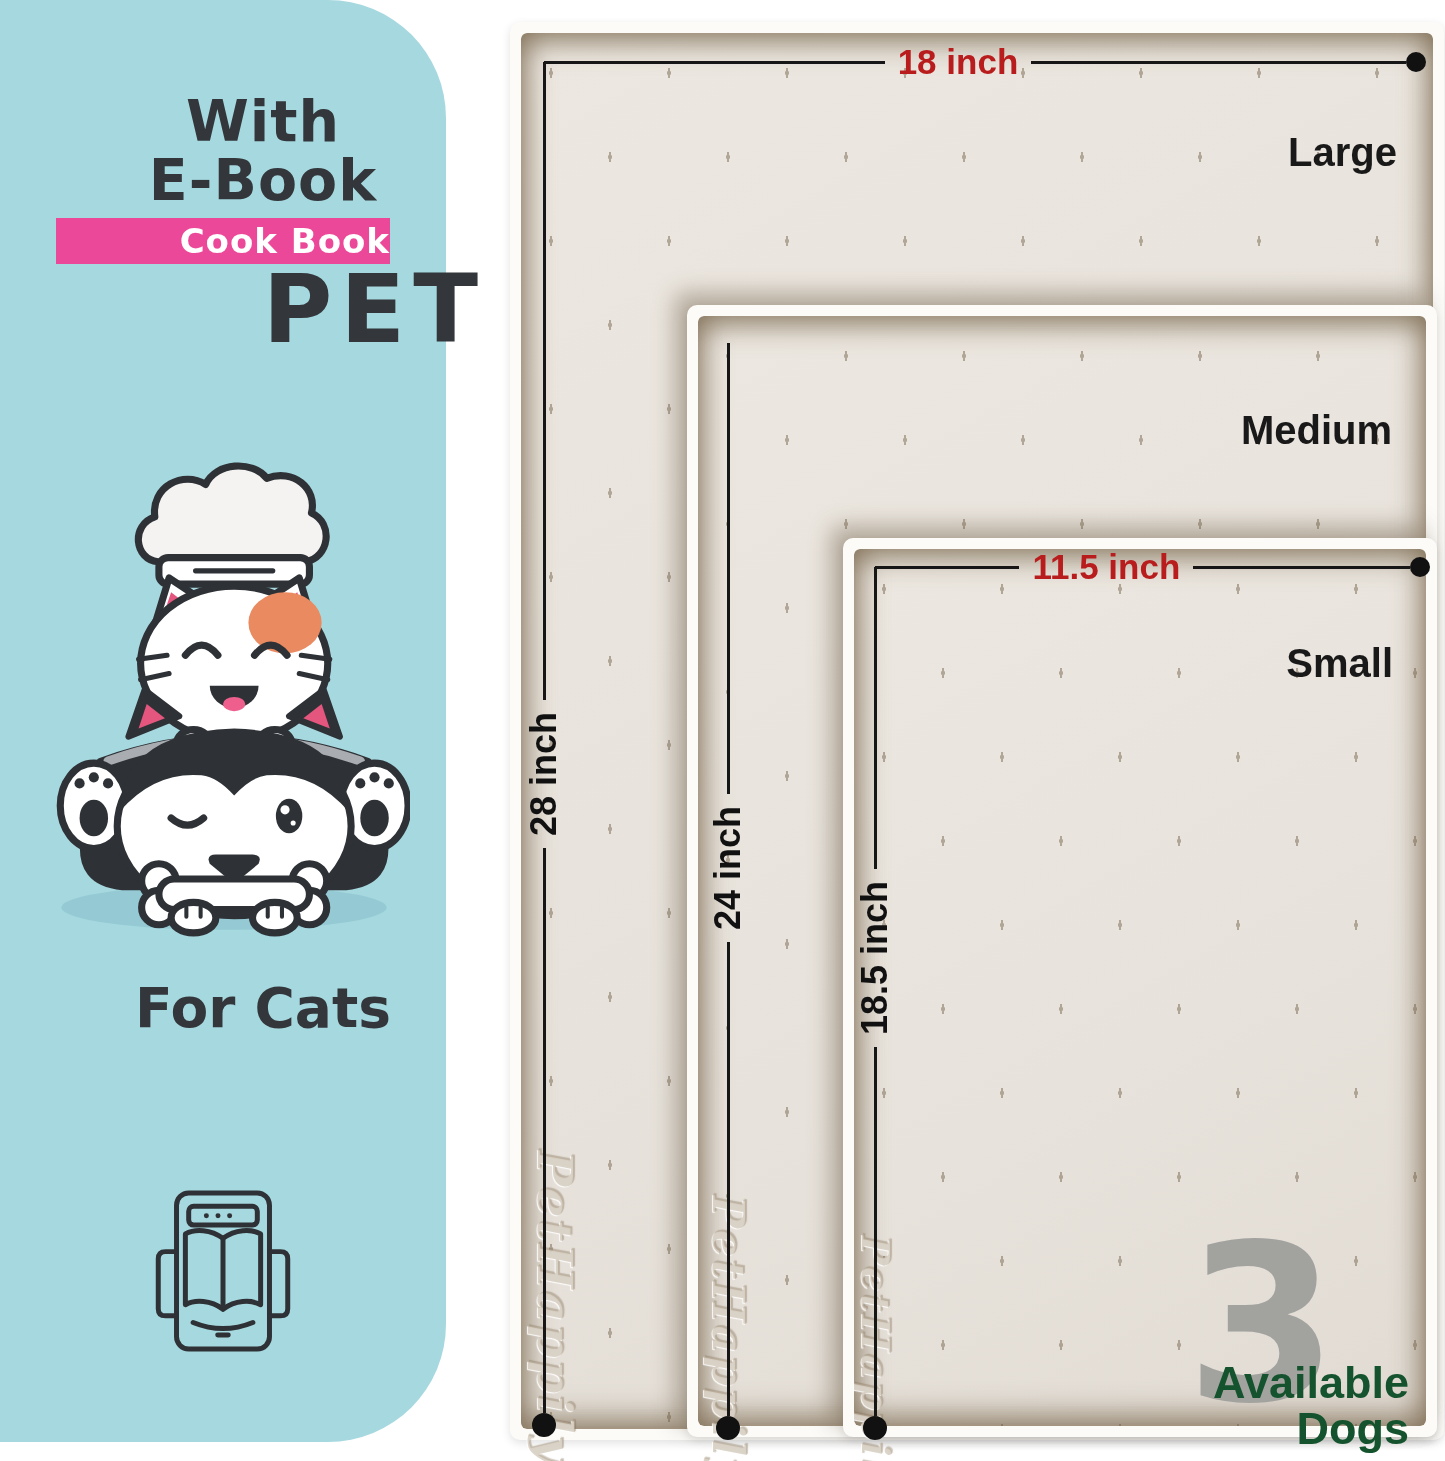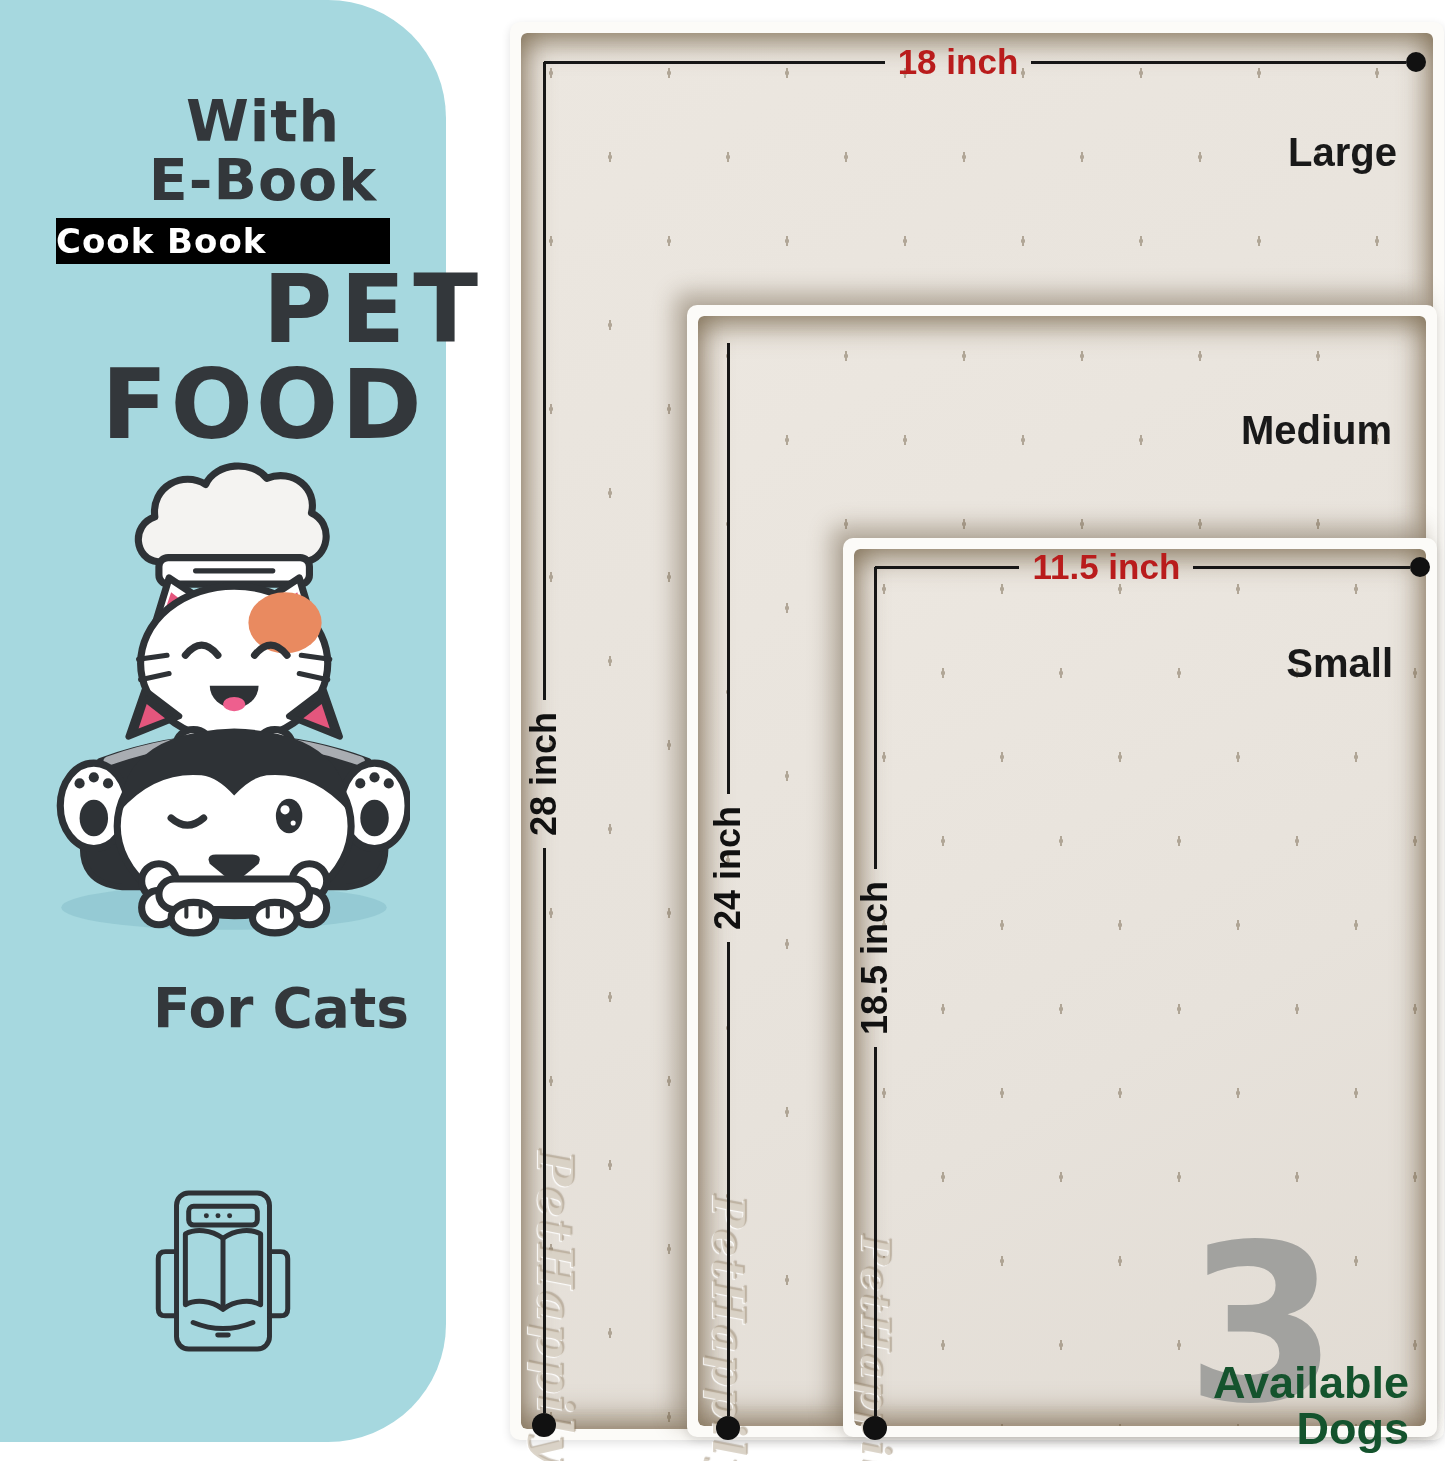--- a/index.html
+++ b/index.html
@@ -5,26 +5,26 @@
   html,body{margin:0;padding:0;background:#ffffff;}
   .canvas{position:relative;width:1445px;height:1461px;background:#ffffff;overflow:hidden;
           font-family:"DejaVu Sans",sans-serif;}
 
   
   .panel{position:absolute;left:0;top:0;width:446px;height:1442px;
          background:#a6d8df;border-radius:0 118px 118px 0;}
   .panel-text{position:absolute;left:0;width:446px;text-align:center;color:#33373b;
               font-weight:700;padding-left:40px;}
   .heading{top:92px;font-size:57px;line-height:1.04;letter-spacing:1px;}
-  .badge{position:absolute;left:56px;top:218px;width:334px;height:46px;background:#000000;
-         color:#ffffff;font-size:34px;line-height:47px;text-align:left;font-weight:700;
+  .badge{position:absolute;left:56px;top:218px;width:334px;height:46px;background:#ec4899;
+         color:#ffffff;font-size:34px;line-height:47px;text-align:right;font-weight:700;
          letter-spacing:1px;}
   .title1{top:262px;font-size:95px;letter-spacing:8px;line-height:1;text-align:right;}
   .title2{top:356px;font-size:97px;letter-spacing:3px;line-height:1;}
-  .subtitle{top:980px;font-size:55px;line-height:1.05;margin-left:18px;}
+  .subtitle{top:980px;font-size:55px;line-height:1.05;}
 
   
   .mat{position:absolute;background:#fcfbf8;border-radius:10px;}
   .mat--base{box-shadow:0 3px 10px rgba(0,0,0,0.12);}
   .mat--nested{box-shadow:-12px -12px 22px rgba(96,78,52,0.40),0 4px 10px rgba(0,0,0,0.10);}
   .mat-surface{position:absolute;inset:11px;border-radius:6px;
     background-color:#e9e4dd;
     background-image:
       radial-gradient(2.2px 8px at 30px 40px, rgba(120,104,80,0.50) 70%, rgba(120,104,80,0) 72%),
       radial-gradient(2.2px 8px at 89px 124px, rgba(120,104,80,0.50) 70%, rgba(120,104,80,0) 72%),
@@ -74,21 +74,20 @@
   <div class="panel">
 
     <div class="panel-text heading">
       <div>With</div>
       <div>E-Book</div>
     </div>
 
     <div class="badge">Cook Book</div>
 
     <div class="panel-text title1">PET</div>
-    <div class="panel-text title2">FOOD</div>
 
     <svg viewBox="0 0 360 470" style="position:absolute;left:38px;top:460px;width:372px;height:478px;">
       <ellipse cx="180" cy="440" rx="160" ry="22" fill="#86bfca" opacity="0.55"></ellipse>
 
       <path d="M115,100 C92,98 88,64 112,56 C108,26 140,10 162,24 C172,2 208,0 222,18 C248,8 272,28 266,52 C288,62 284,96 260,100 Z" fill="#f4f3f1" stroke="#2e3236" stroke-width="7" stroke-linejoin="round"></path>
       <rect x="116" y="96" width="148" height="26" rx="9" fill="#ffffff" stroke="#2e3236" stroke-width="7"></rect>
       <line x1="152" y1="109" x2="228" y2="109" stroke="#2e3236" stroke-width="5" stroke-linecap="round"></line>
 
       <path d="M112,162 L126,116 L162,140 Z" fill="#ffffff" stroke="#2e3236" stroke-width="7" stroke-linejoin="round"></path>
       <path d="M120,154 L128,130 L146,144 Z" fill="#e4567d"></path>

